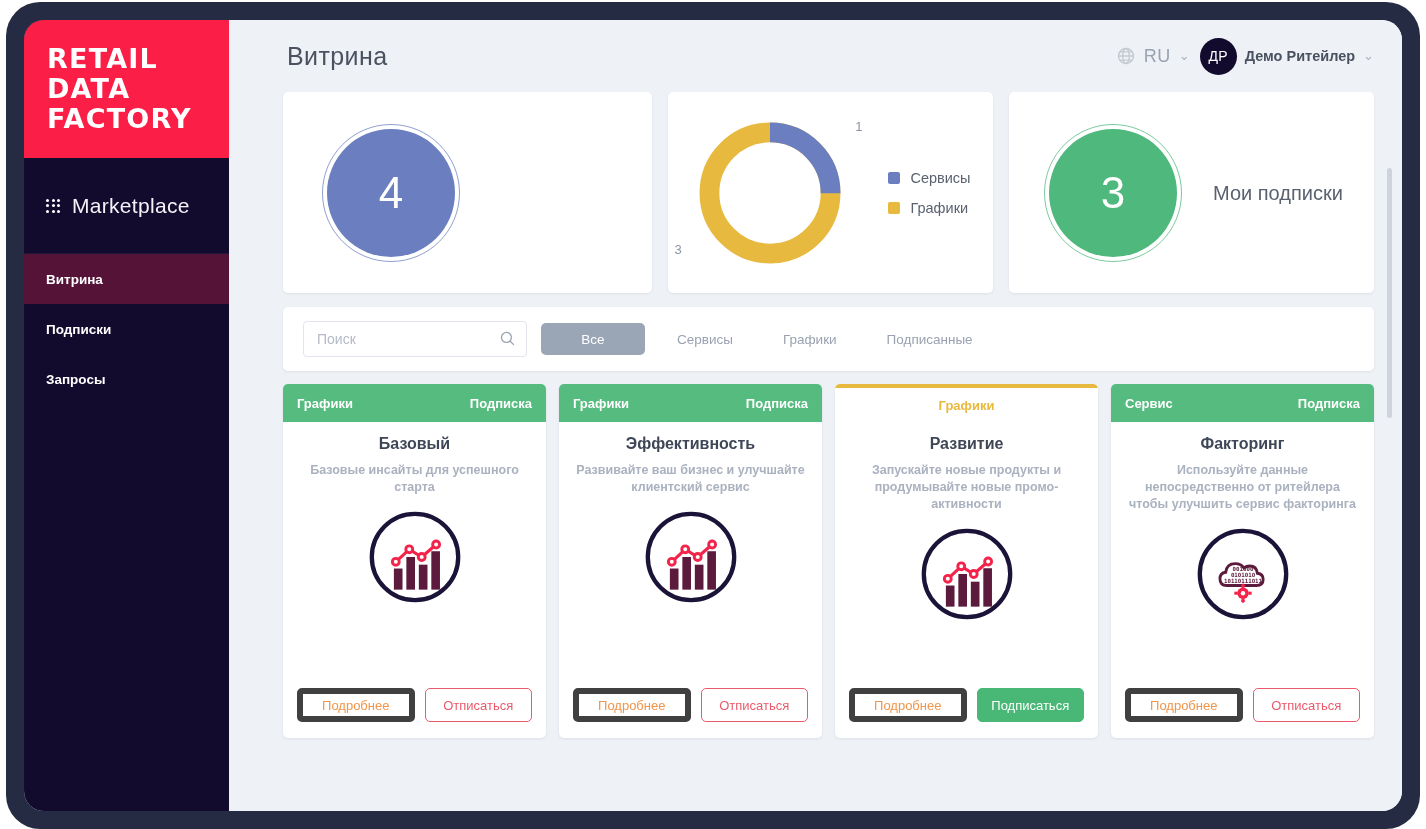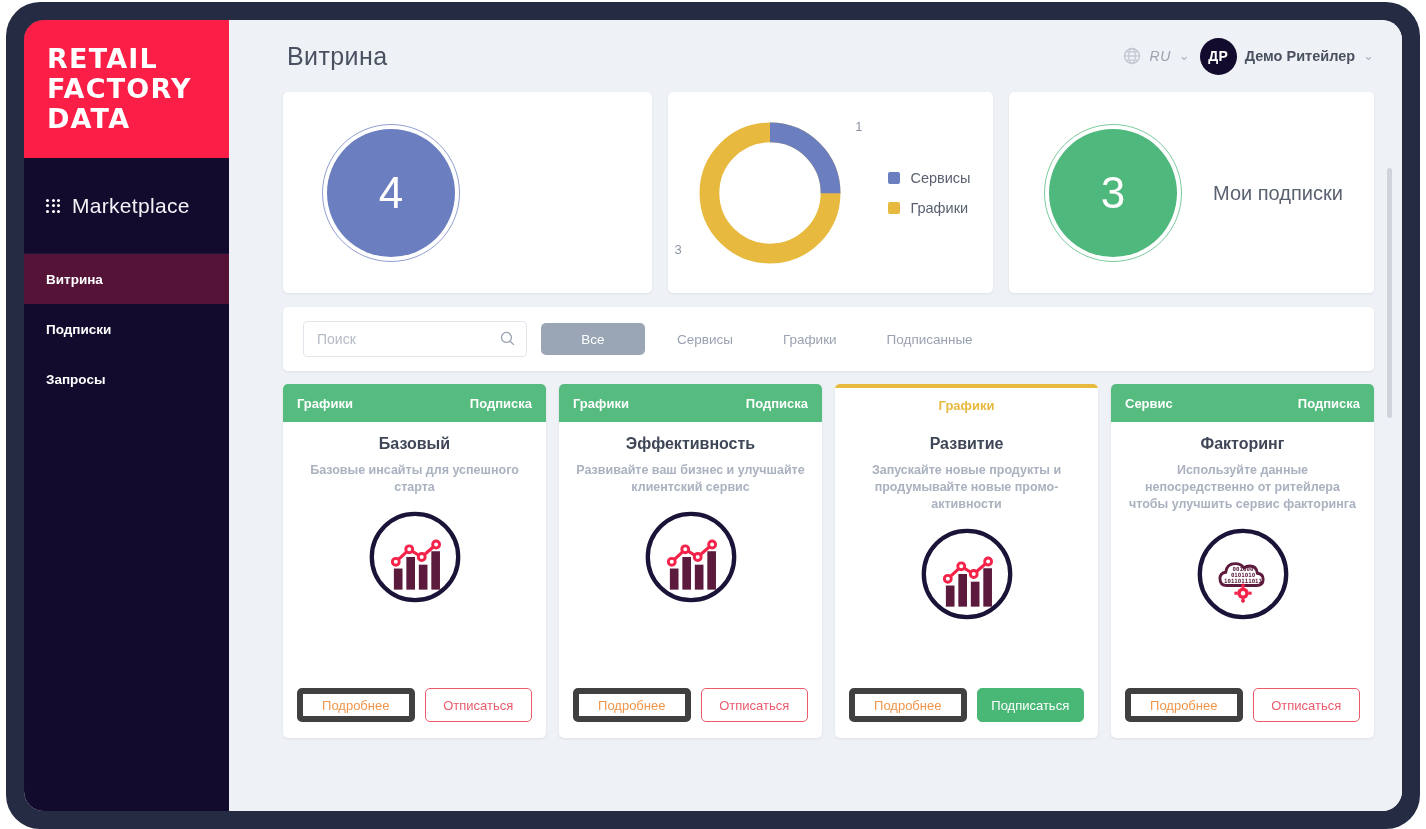--- a/index.html
+++ b/index.html
@@ -126,40 +126,39 @@
   }
   .lang-select, .user-select {
     display: flex;
     align-items: center;
     gap: 8px;
     cursor: pointer;
   }
   .globe-icon { width: 20px; height: 20px; display:block; }
   .lang-code {
     color: #9aa2b1;
-    font-size: 14px;
+    font-size: 18px;
     letter-spacing: 0.5px;
-    font-style: italic;
   }
   .caret {
     color: #aab1be;
     font-size: 13px;
     line-height: 1;
     transform: translateY(-1px);
   }
   .avatar {
     width: 37px; height: 37px;
     border-radius: 50%;
     background: #130b2e;
     color: #ffffff;
     display: flex;
     align-items: center;
     justify-content: center;
     font-size: 14px;
-    font-weight: bold;
+    font-weight: normal;
     letter-spacing: 0.3px;
   }
   .user-name {
     color: #4a5161;
     font-size: 14.5px;
     font-weight: bold;
   }
 
   
   .content {
@@ -399,22 +398,22 @@
 </style>
 </head>
 <body>
 
 <div class="device-frame">
 <div class="device-inner">
 
   <aside class="sidebar">
     <div class="brand-logo">
       <div class="brand-line">RETAIL</div>
+      <div class="brand-line">DATA</div>
       <div class="brand-line">FACTORY</div>
-      <div class="brand-line">DATA</div>
     </div>
 
     <div class="marketplace-row">
       <span class="dot-grid">
         <i></i>
             <i></i>
             <i></i>
             <i></i>
             <i></i>
             <i></i>

